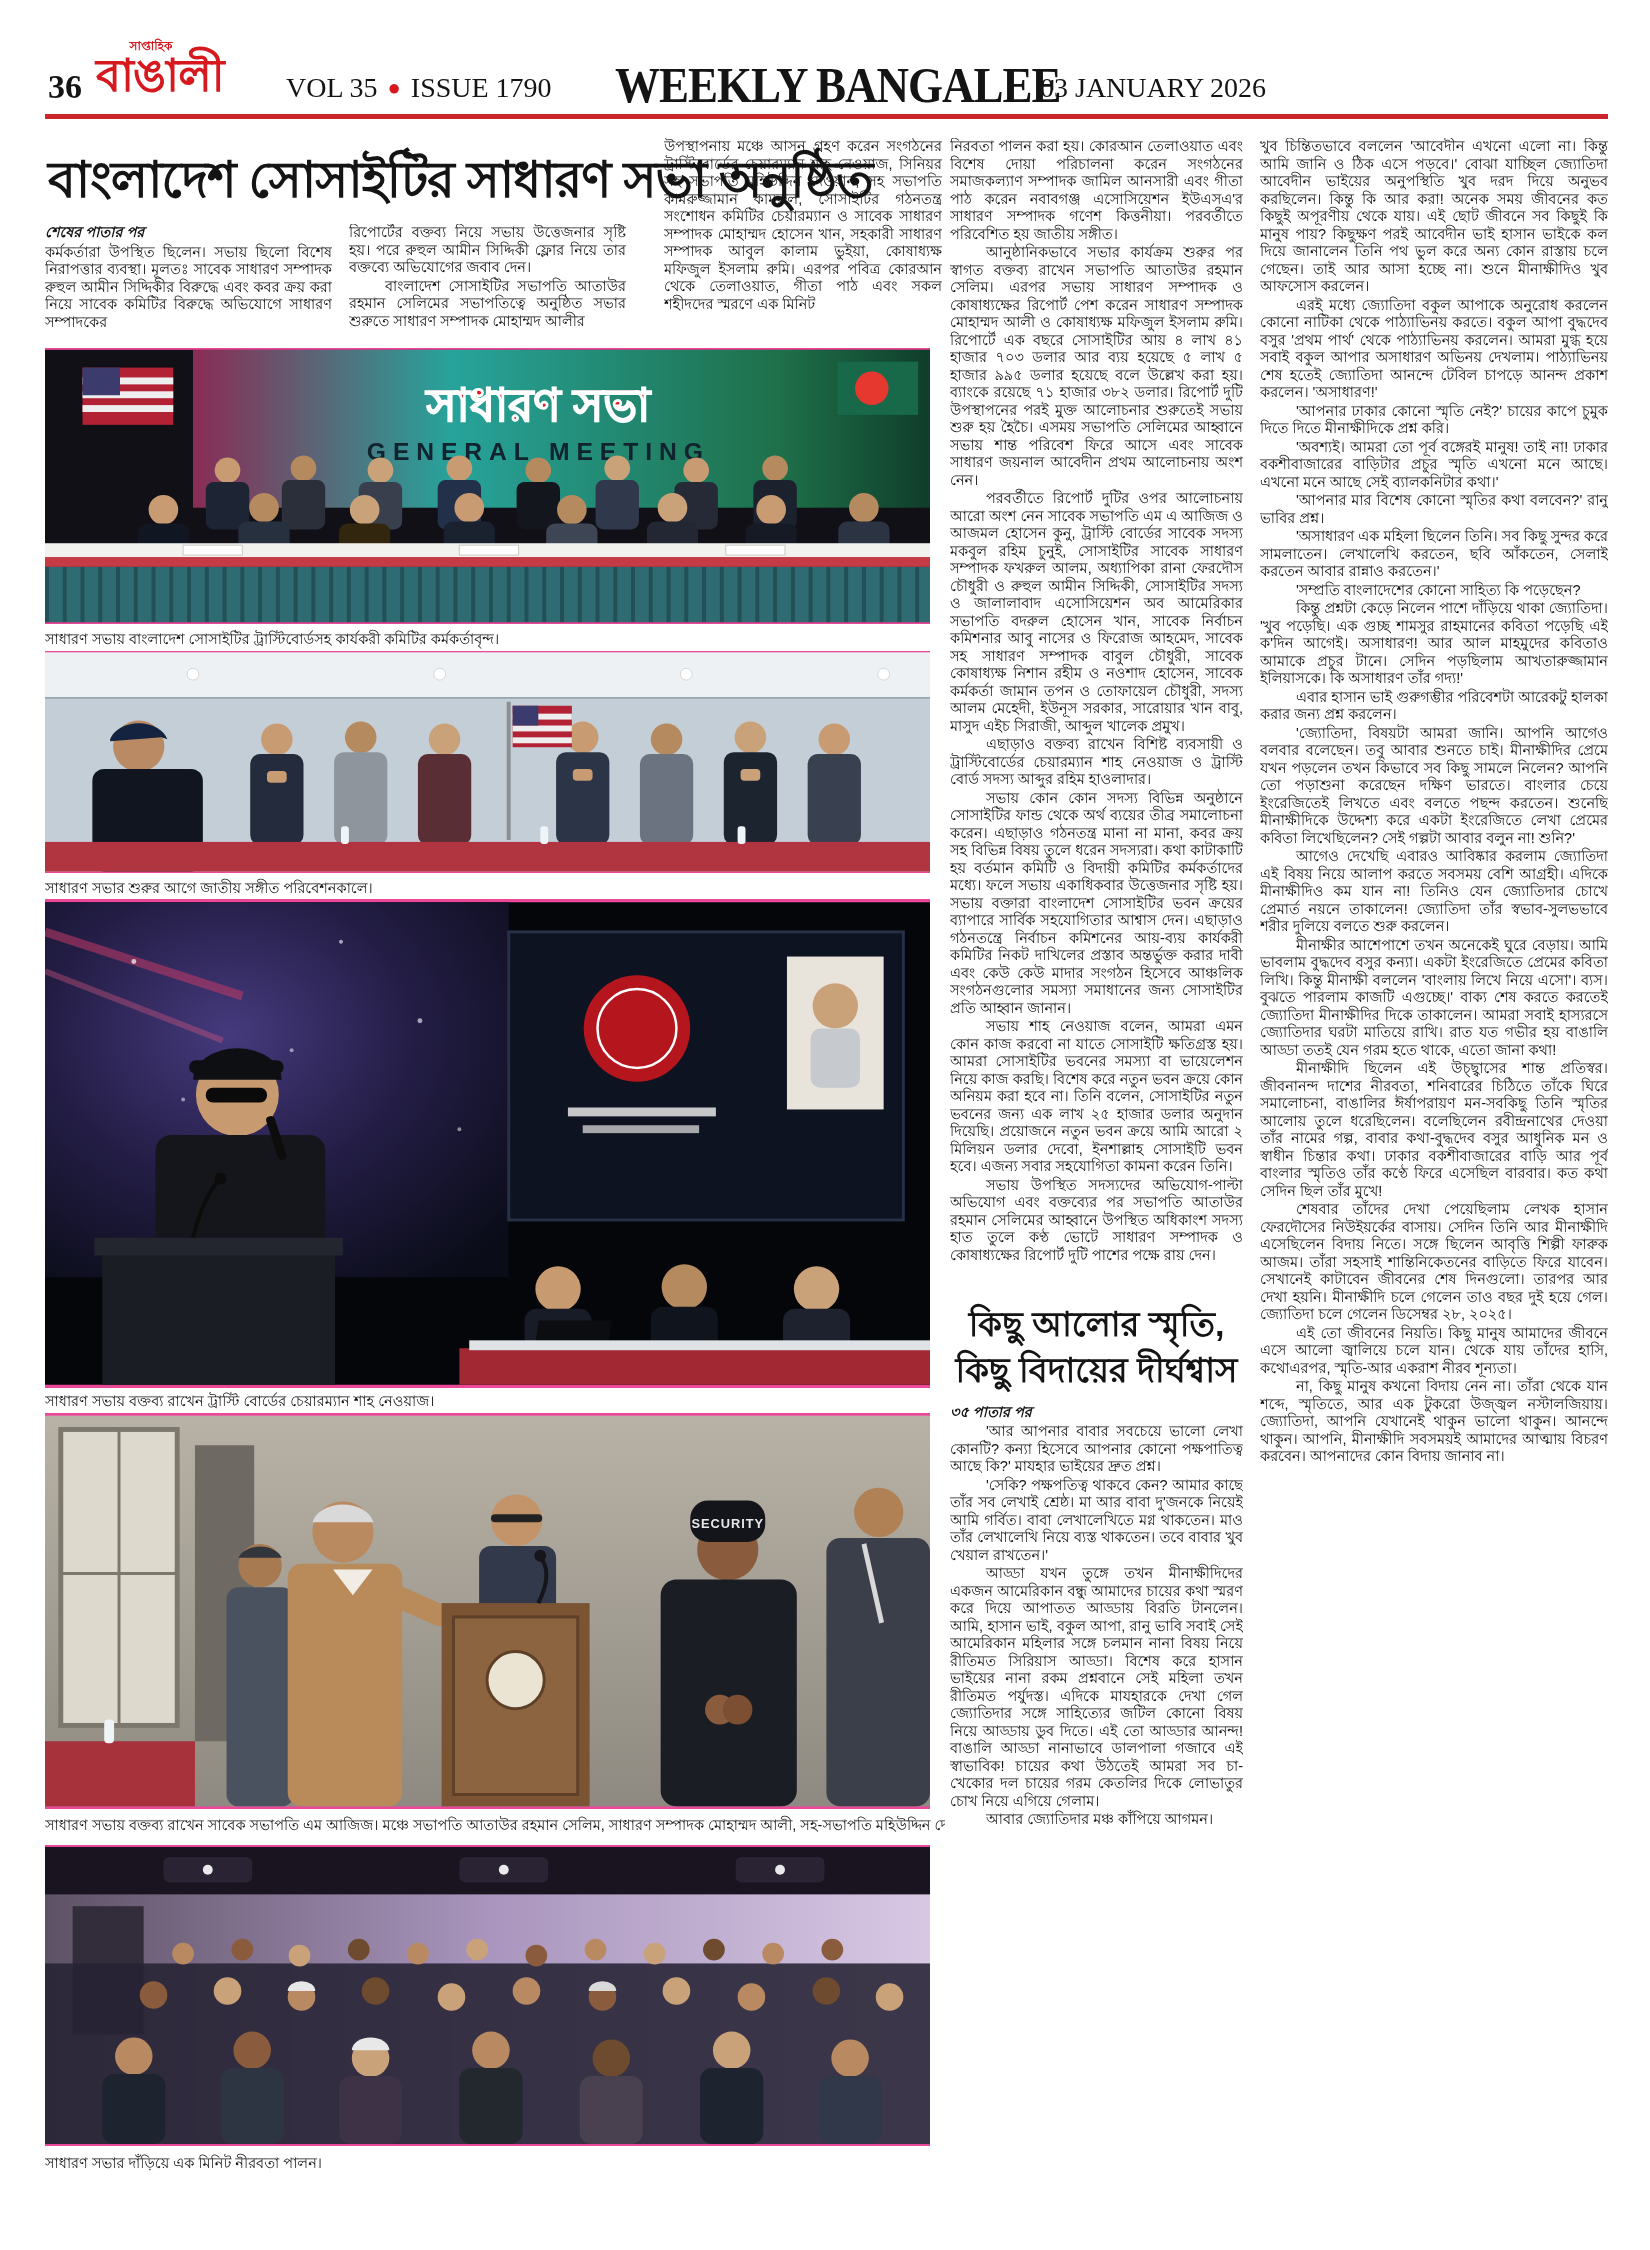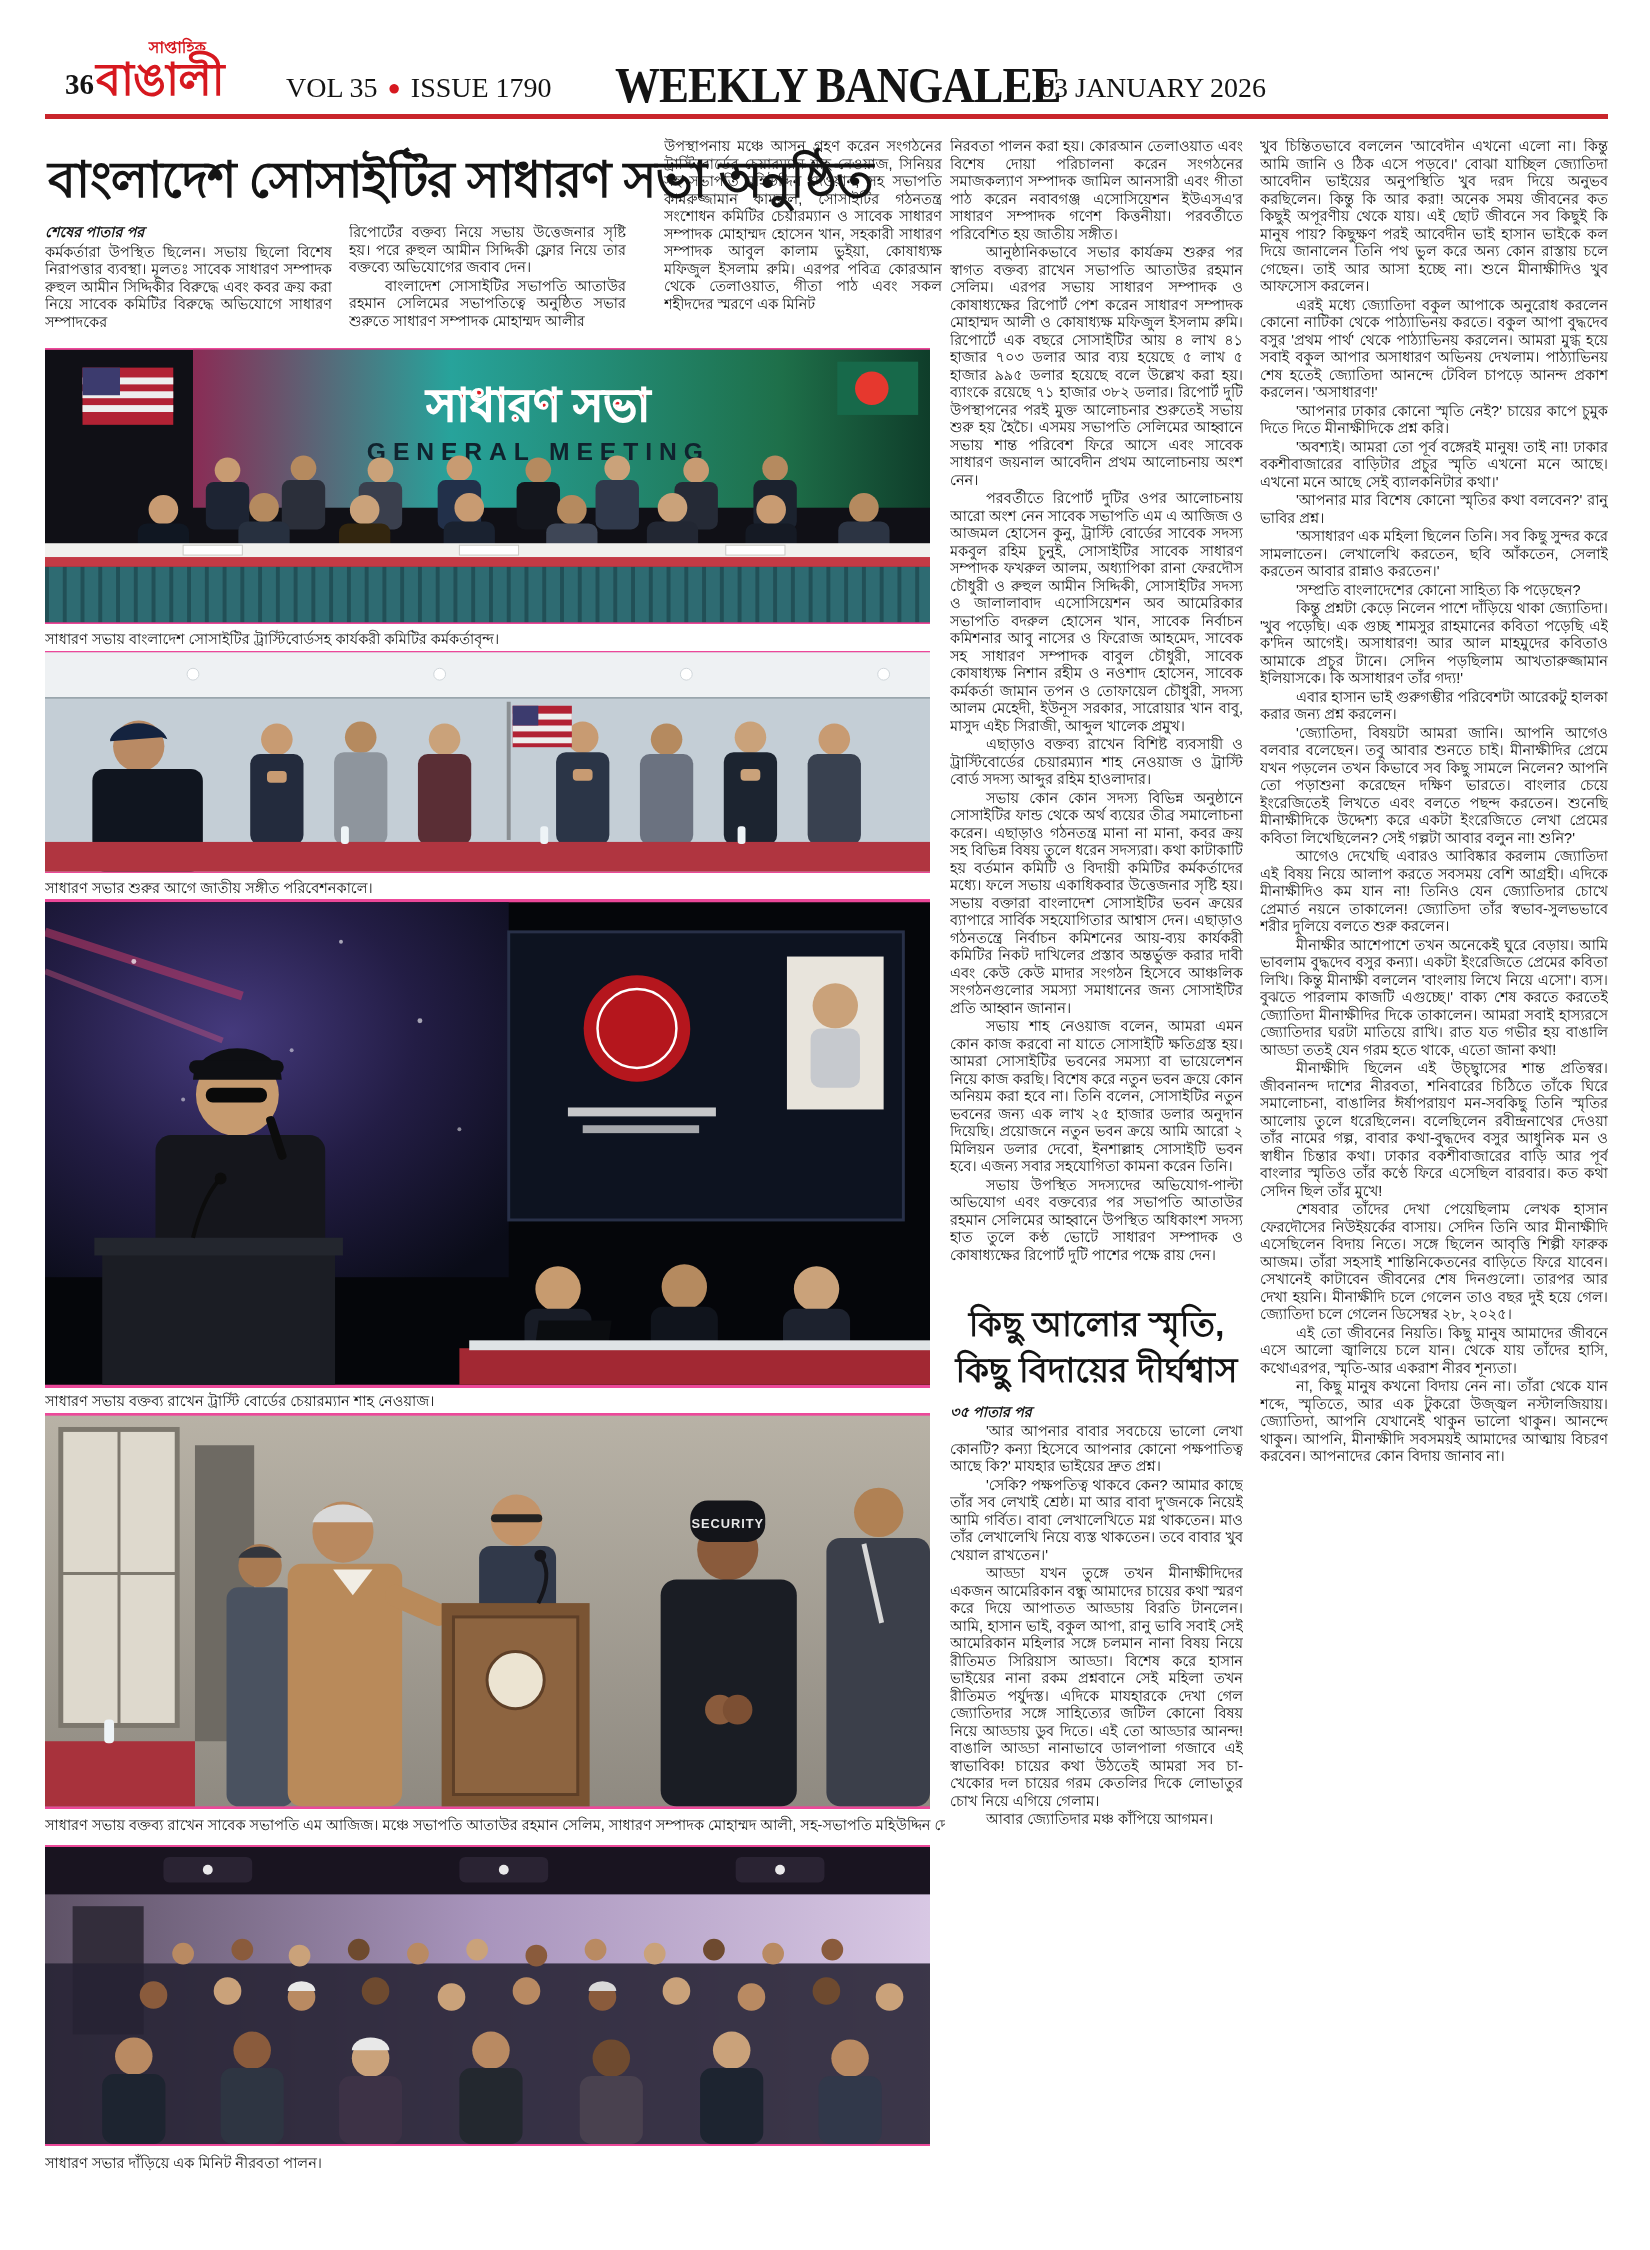--- a/index.html
+++ b/index.html
@@ -1,22 +1,22 @@
 <!DOCTYPE html>
 <html><head>
 <meta charset="utf-8">
 <style>
   html,body{margin:0;padding:0;background:#e9e9e9;}
   .page{position:relative;width:1650px;height:2250px;background:#ffffff;margin:0 auto;overflow:hidden;
         font-family:"Liberation Sans","DejaVu Sans",sans-serif;color:#141414;}
   
   .hdr-num{position:absolute;left:48px;top:68px;font-family:"Liberation Serif","DejaVu Serif",serif;
-           font-size:29px;font-weight:bold;margin-left:17px;}
+           font-size:34px;font-weight:bold;}
   .logo{position:absolute;left:96px;top:40px;width:110px;text-align:center;color:#d6181f;line-height:1;}
-  .logo .logo-top{font-size:16px;font-weight:bold;display:block;margin-bottom:1px;text-align:right;}
+  .logo .logo-top{font-size:12px;font-weight:bold;display:block;margin-bottom:1px;}
   .logo .logo-main{font-size:45px;font-weight:bold;display:block;letter-spacing:-1px;
                    text-shadow:1px 1px 0 #fff,-1px -1px 0 #fff;}
   .vol{position:absolute;left:286px;top:72px;font-family:"Liberation Serif","DejaVu Serif",serif;font-size:28px;}
   .vol .dot{color:#d6181f;font-size:22px;vertical-align:2px;padding:0 10px;}
   .masthead{position:absolute;left:615px;top:56px;width:360px;text-align:center;
             font-family:"Liberation Serif","DejaVu Serif",serif;font-size:45px;font-weight:bold;
             letter-spacing:-1px;transform:scaleY(1.12);transform-origin:top;white-space:nowrap;}
   .date{position:absolute;left:1040px;top:72px;font-family:"Liberation Serif","DejaVu Serif",serif;font-size:28px;}
   .rule{position:absolute;left:45px;top:114px;width:1563px;height:5px;background:#c9252b;}
   

